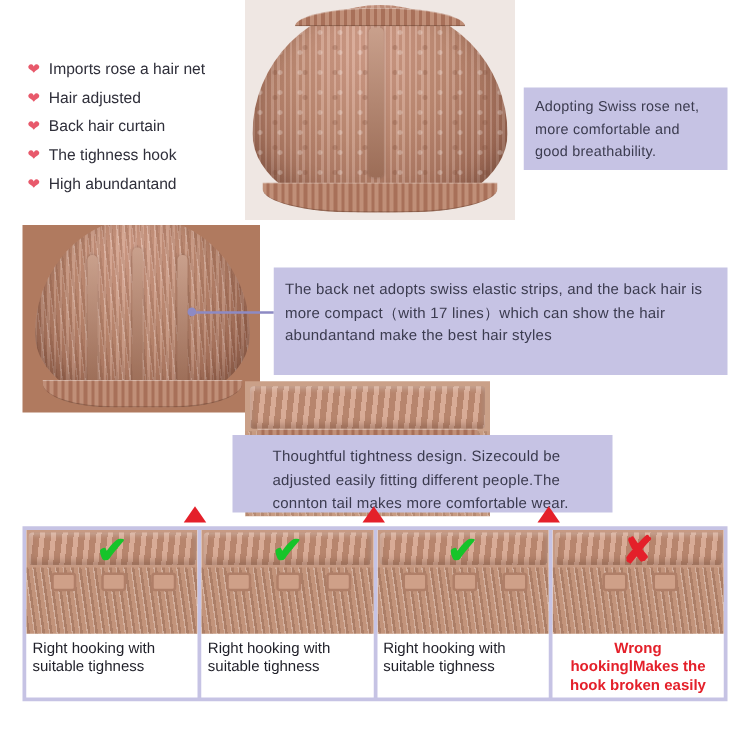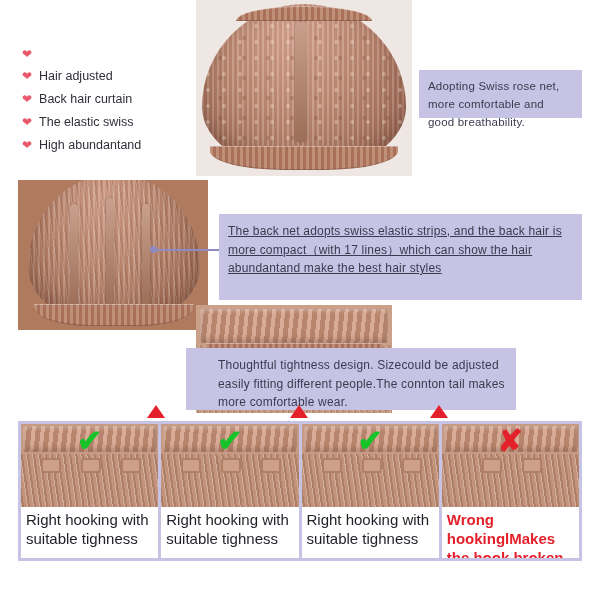--- a/index.html
+++ b/index.html
@@ -136,27 +136,28 @@
     overflow: hidden;
   }
   .cell-img {
     position: relative;
     height: 83px;
     overflow: hidden;
     background: #c79a83;
   }
   .cell-caption {
     padding: 4px 5px 0 5px;
-    font-size: 15px;
+    font-size: 12px;
     line-height: 1.25;
     color: #1f1f28;
   }
   .cell-caption.bad {
     color: #e4202a;
     font-weight: bold;
+    text-align: center;
   }
   .mark {
     position: absolute;
     top: 2px;
     left: 50%;
     transform: translateX(-50%);
     font-size: 30px;
     line-height: 1;
     font-weight: bold;
   }
@@ -192,65 +193,66 @@
     <div class="cap-dome" style="left:6px; top:4px; width:204px; height:166px;"></div>
     <div class="lace-net" style="left:6px; top:4px; width:204px; height:166px; border-radius:50% 50% 46% 46% / 62% 62% 38% 38%;"></div>
     <div class="seam" style="left:99px; top:22px; width:12px; height:120px;"></div>
     <div class="band" style="left:14px; top:146px; width:188px; height:22px; border-radius:0 0 40% 40% / 0 0 80% 80%;"></div>
     <div class="band" style="left:40px; top:6px; width:136px; height:13px; border-radius:50% 50% 0 0 / 100% 100% 0 0;"></div>
   </div>
 
   <div class="bullet-list">
     <div class="bullet-row">
       <span class="heart">❤</span>
+      <span>Imports rose a hair net</span>
     </div>
     <div class="bullet-row">
       <span class="heart">❤</span>
       <span>Hair adjusted</span>
     </div>
     <div class="bullet-row">
       <span class="heart">❤</span>
       <span>Back hair curtain</span>
     </div>
     <div class="bullet-row">
       <span class="heart">❤</span>
-      <span>The elastic swiss</span>
+      <span>The tighness hook</span>
     </div>
     <div class="bullet-row">
       <span class="heart">❤</span>
       <span>High abundantand</span>
     </div>
   </div>
 
-  <div class="callout" style="left:419px; top:70px; width:163px; height:48px;">Adopting Swiss rose net, more comfortable and good breathability.</div>
+  <div class="callout" style="left:419px; top:70px; width:163px; height:66px;">Adopting Swiss rose net, more comfortable and good breathability.</div>
 
   <div class="cap-art" style="left:18px; top:180px; width:190px; height:150px; background:#b07a5f;">
     <div class="cap-dome" style="left:10px; top:-6px; width:172px; height:150px;"></div>
     <div class="hair-strands" style="left:10px; top:-6px; width:172px; height:150px; border-radius:50% 50% 46% 46% / 62% 62% 38% 38%; opacity:.55;"></div>
     <div class="seam" style="left:52px; top:24px; width:8px; height:104px;"></div>
     <div class="seam" style="left:88px; top:18px; width:8px; height:112px;"></div>
     <div class="seam" style="left:124px; top:24px; width:8px; height:104px;"></div>
     <div class="band" style="left:16px; top:124px; width:160px; height:20px; border-radius:0 0 35% 35% / 0 0 90% 90%;"></div>
   </div>
 
   <div class="pointer-dot" style="left:150px; top:246px;"></div>
   <div class="leader" style="left:157px; top:249px; width:62px;"></div>
 
-  <div class="callout wide" style="left:219px; top:214px; width:363px; height:86px;text-decoration:underline;">The back net adopts swiss  elastic strips, and the back hair is more compact（with 17 lines）which can show the hair abundantand make the best hair styles</div>
+  <div class="callout wide" style="left:219px; top:214px; width:363px; height:86px;">The back net adopts swiss  elastic strips, and the back hair is more compact（with 17 lines）which can show the hair abundantand make the best hair styles</div>
 
   <div class="cap-art" style="left:196px; top:305px; width:196px; height:108px; background:#caa088;">
     <div class="elastic-ruffle" style="left:4px; top:4px; width:188px; height:34px;"></div>
     <div class="hair-strands" style="left:0; top:40px; width:196px; height:68px; opacity:.75;"></div>
     <div class="band" style="left:10px; top:38px; width:176px; height:14px;"></div>
     <div class="hook" style="left:36px; top:54px;"></div>
     <div class="hook" style="left:90px; top:54px;"></div>
     <div class="hook" style="left:144px; top:54px;"></div>
   </div>
 
-  <div class="callout wide" style="left:186px; top:348px; width:330px; height:62px;padding-left:32px;">Thoughtful tightness design. Sizecould be adjusted easily fitting different  people.The connton tail makes more comfortable wear.</div>
+  <div class="callout wide" style="left:186px; top:348px; width:304px; height:62px;padding-left:32px;">Thoughtful tightness design. Sizecould be adjusted easily fitting different  people.The connton tail makes more comfortable wear.</div>
 
   <div class="strip">
 
     <div class="cell">
       <div class="cell-img">
         <div class="elastic-ruffle" style="left:2px; top:2px; width:134px; height:26px;"></div>
         <div class="hair-strands" style="left:0; top:30px; width:140px; height:53px;"></div>
         <div class="hook" style="left:20px; top:34px;"></div>
         <div class="hook" style="left:60px; top:34px;"></div>
         <div class="hook" style="left:100px; top:34px;"></div>

